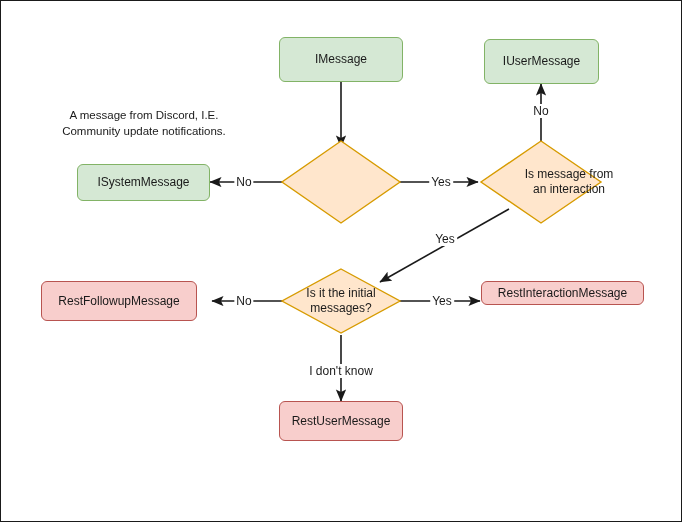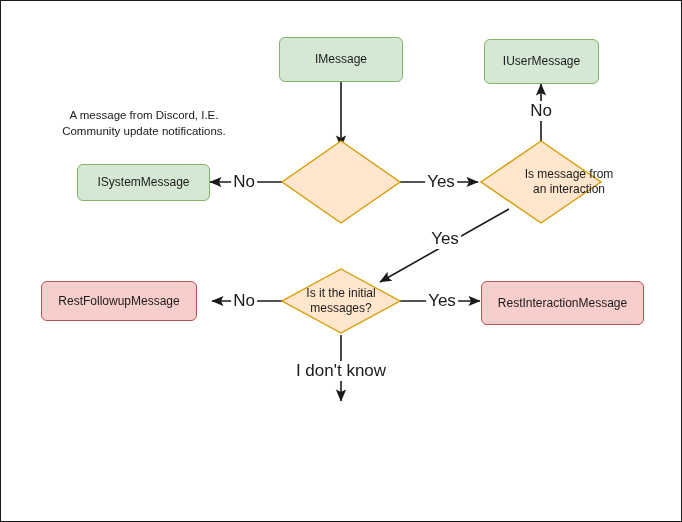--- a/index.html
+++ b/index.html
@@ -70,21 +70,21 @@
   .note {
     position: absolute;
     text-align: center;
     font-size: 11.5px;
     color: #1a1a1a;
     line-height: 1.35;
     white-space: pre-line;
   }
   .edge-label {
     position: absolute;
-    font-size: 17px;
+    font-size: 12px;
     color: #1a1a1a;
     background: #ffffff;
     padding: 0 2px;
     white-space: nowrap;
     transform: translate(-50%, -50%);
   }
 </style>
 </head>
 <body>
 
@@ -136,24 +136,27 @@
   </div>
 
   <div class="node green" style="left:76px; top:163px; width:133px; height:37px;">
     <span>ISystemMessage</span>
   </div>
 
   <div class="node pink" style="left:40px; top:280px; width:156px; height:40px;text-align:right;">
     <span>RestFollowupMessage</span>
   </div>
 
-  <div class="node pink" style="left:480px; top:280px; width:163px; height:44px;">
+  <div class="node pink" style="left:480px; top:280px; width:163px; height:24px;">
     <span>RestInteractionMessage</span>
   </div>
 
+  <div class="node pink" style="left:278px; top:400px; width:124px; height:40px;">
+    <span>RestUserMessage</span>
+  </div>
 
 
   <div class="diamond-wrap" style="left:508px; top:140px; width:120px; height:82px;">
     <div class="diamond-label">Is message from an interaction</div>
   </div>
 
   <div class="diamond-wrap" style="left:281px; top:268px; width:118px; height:64px;">
     <div class="diamond-label">Is it the initial messages?</div>
   </div>
 

